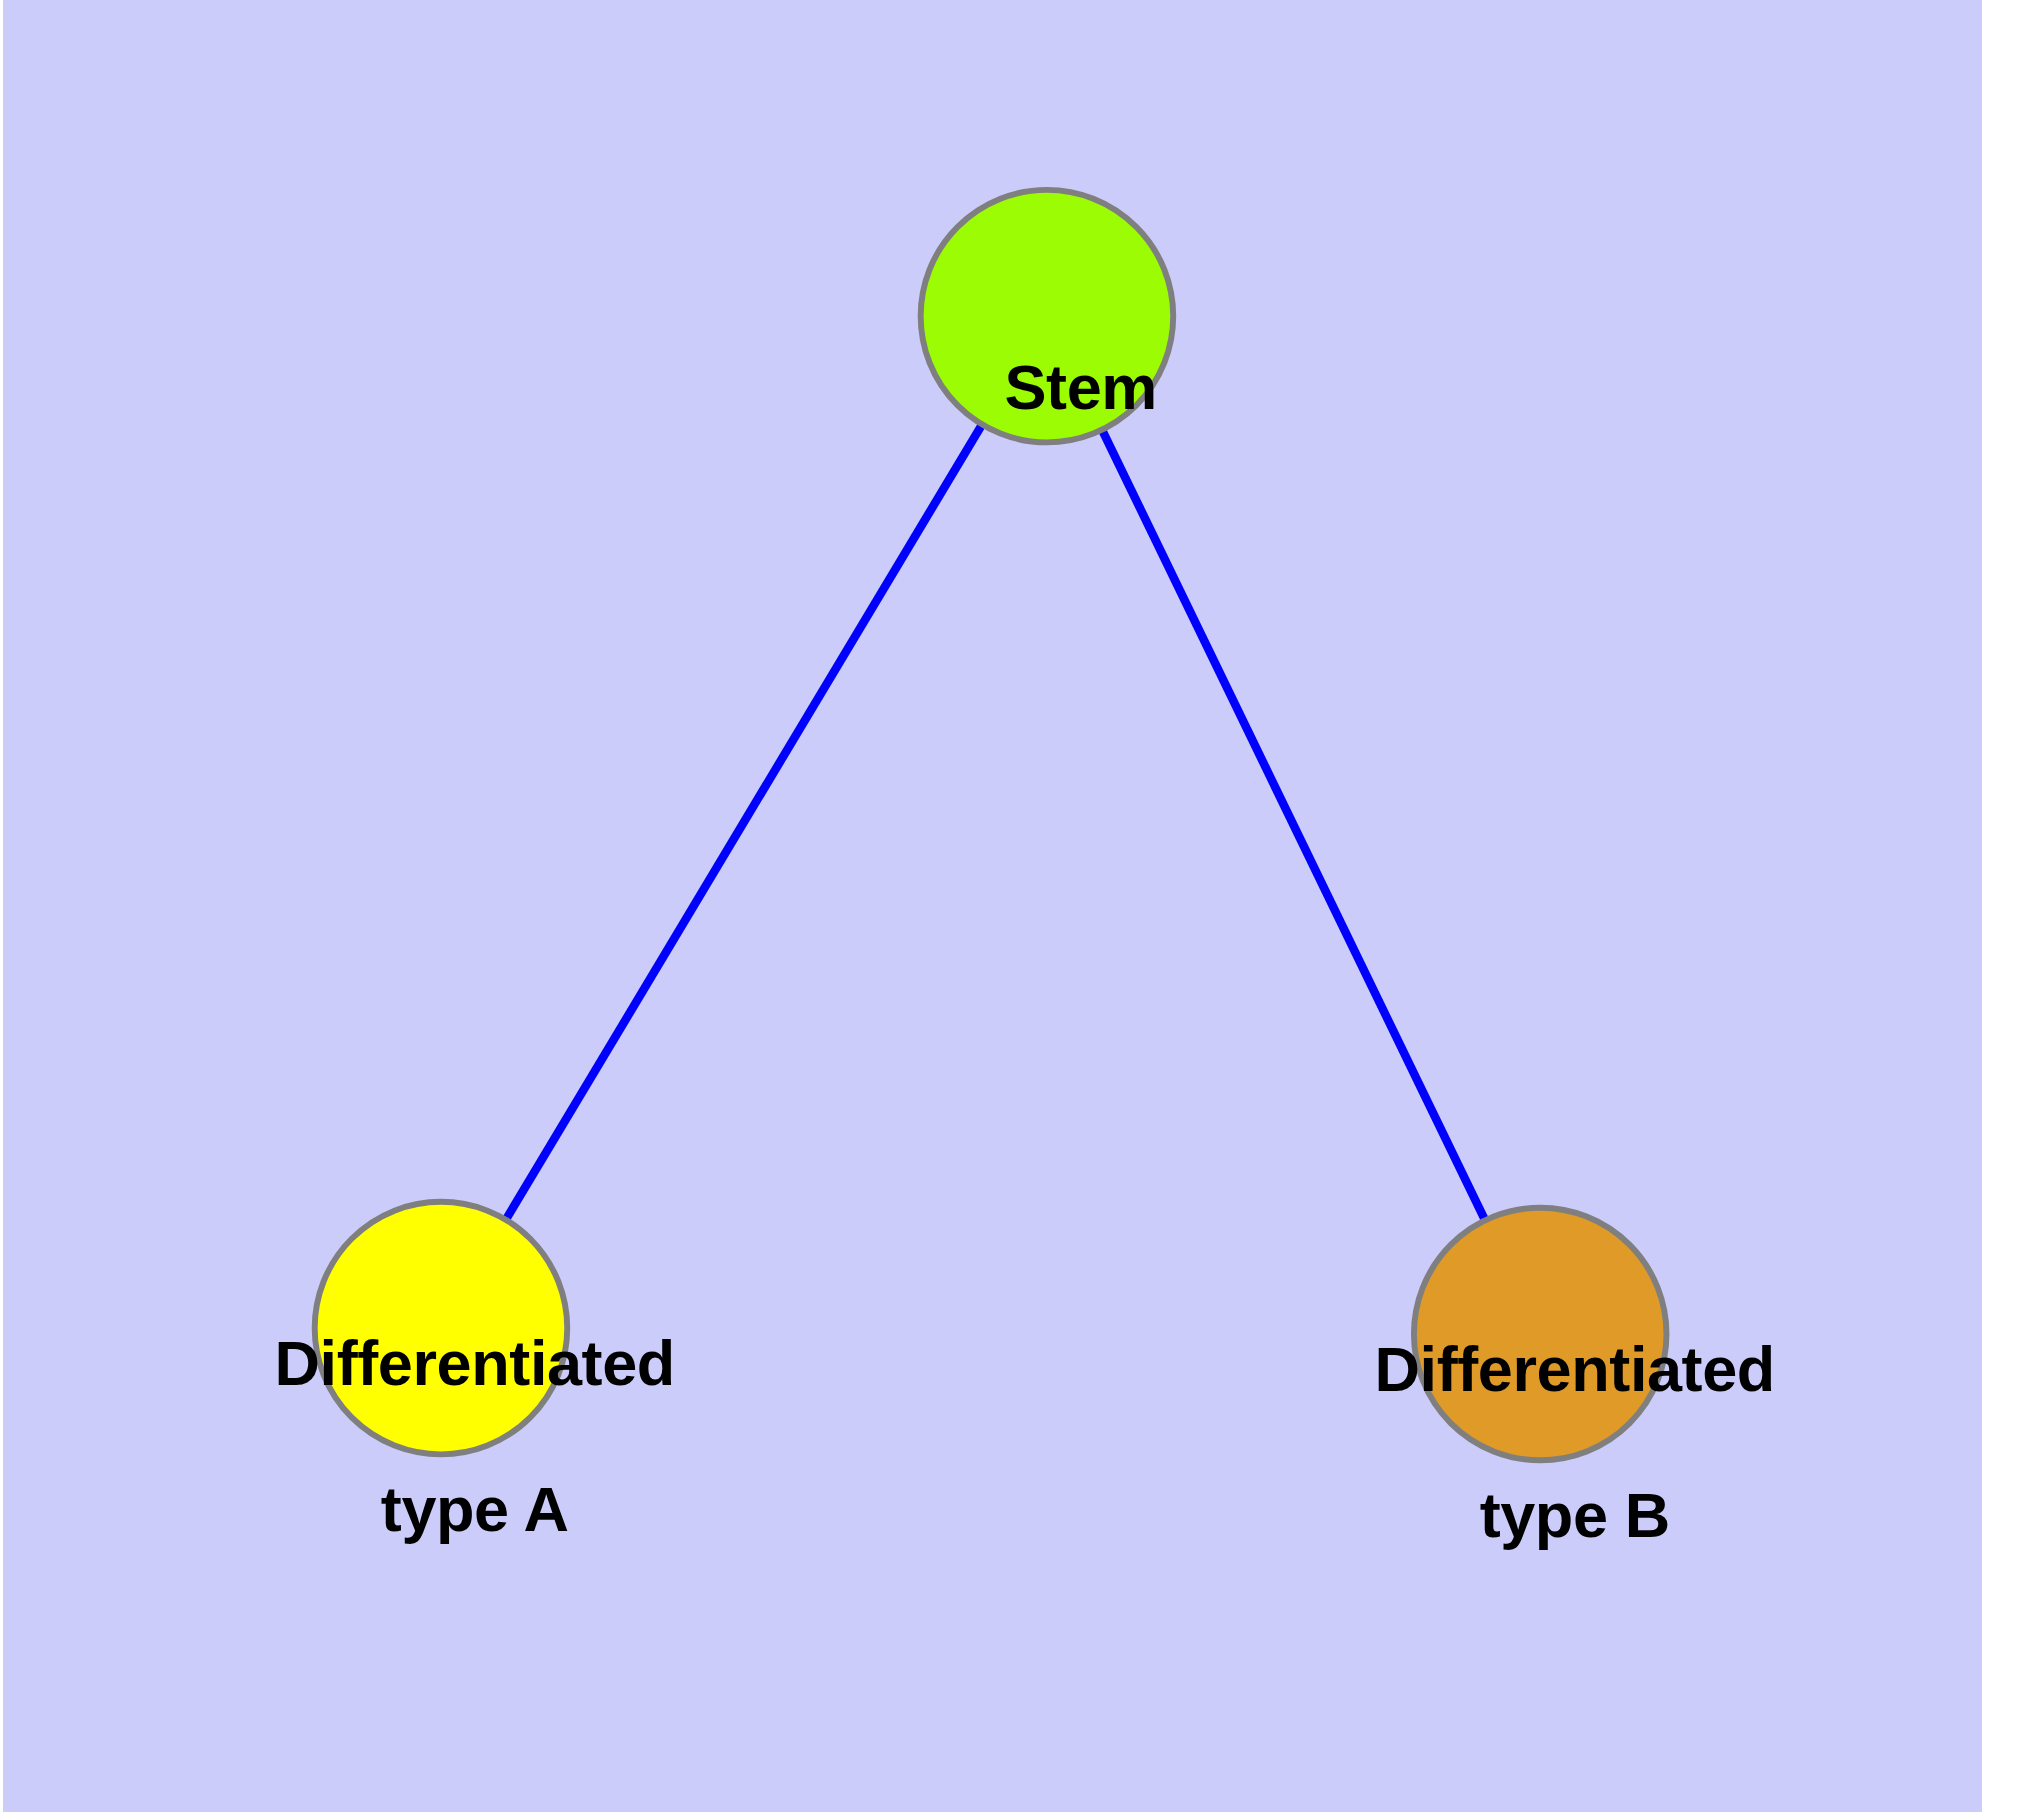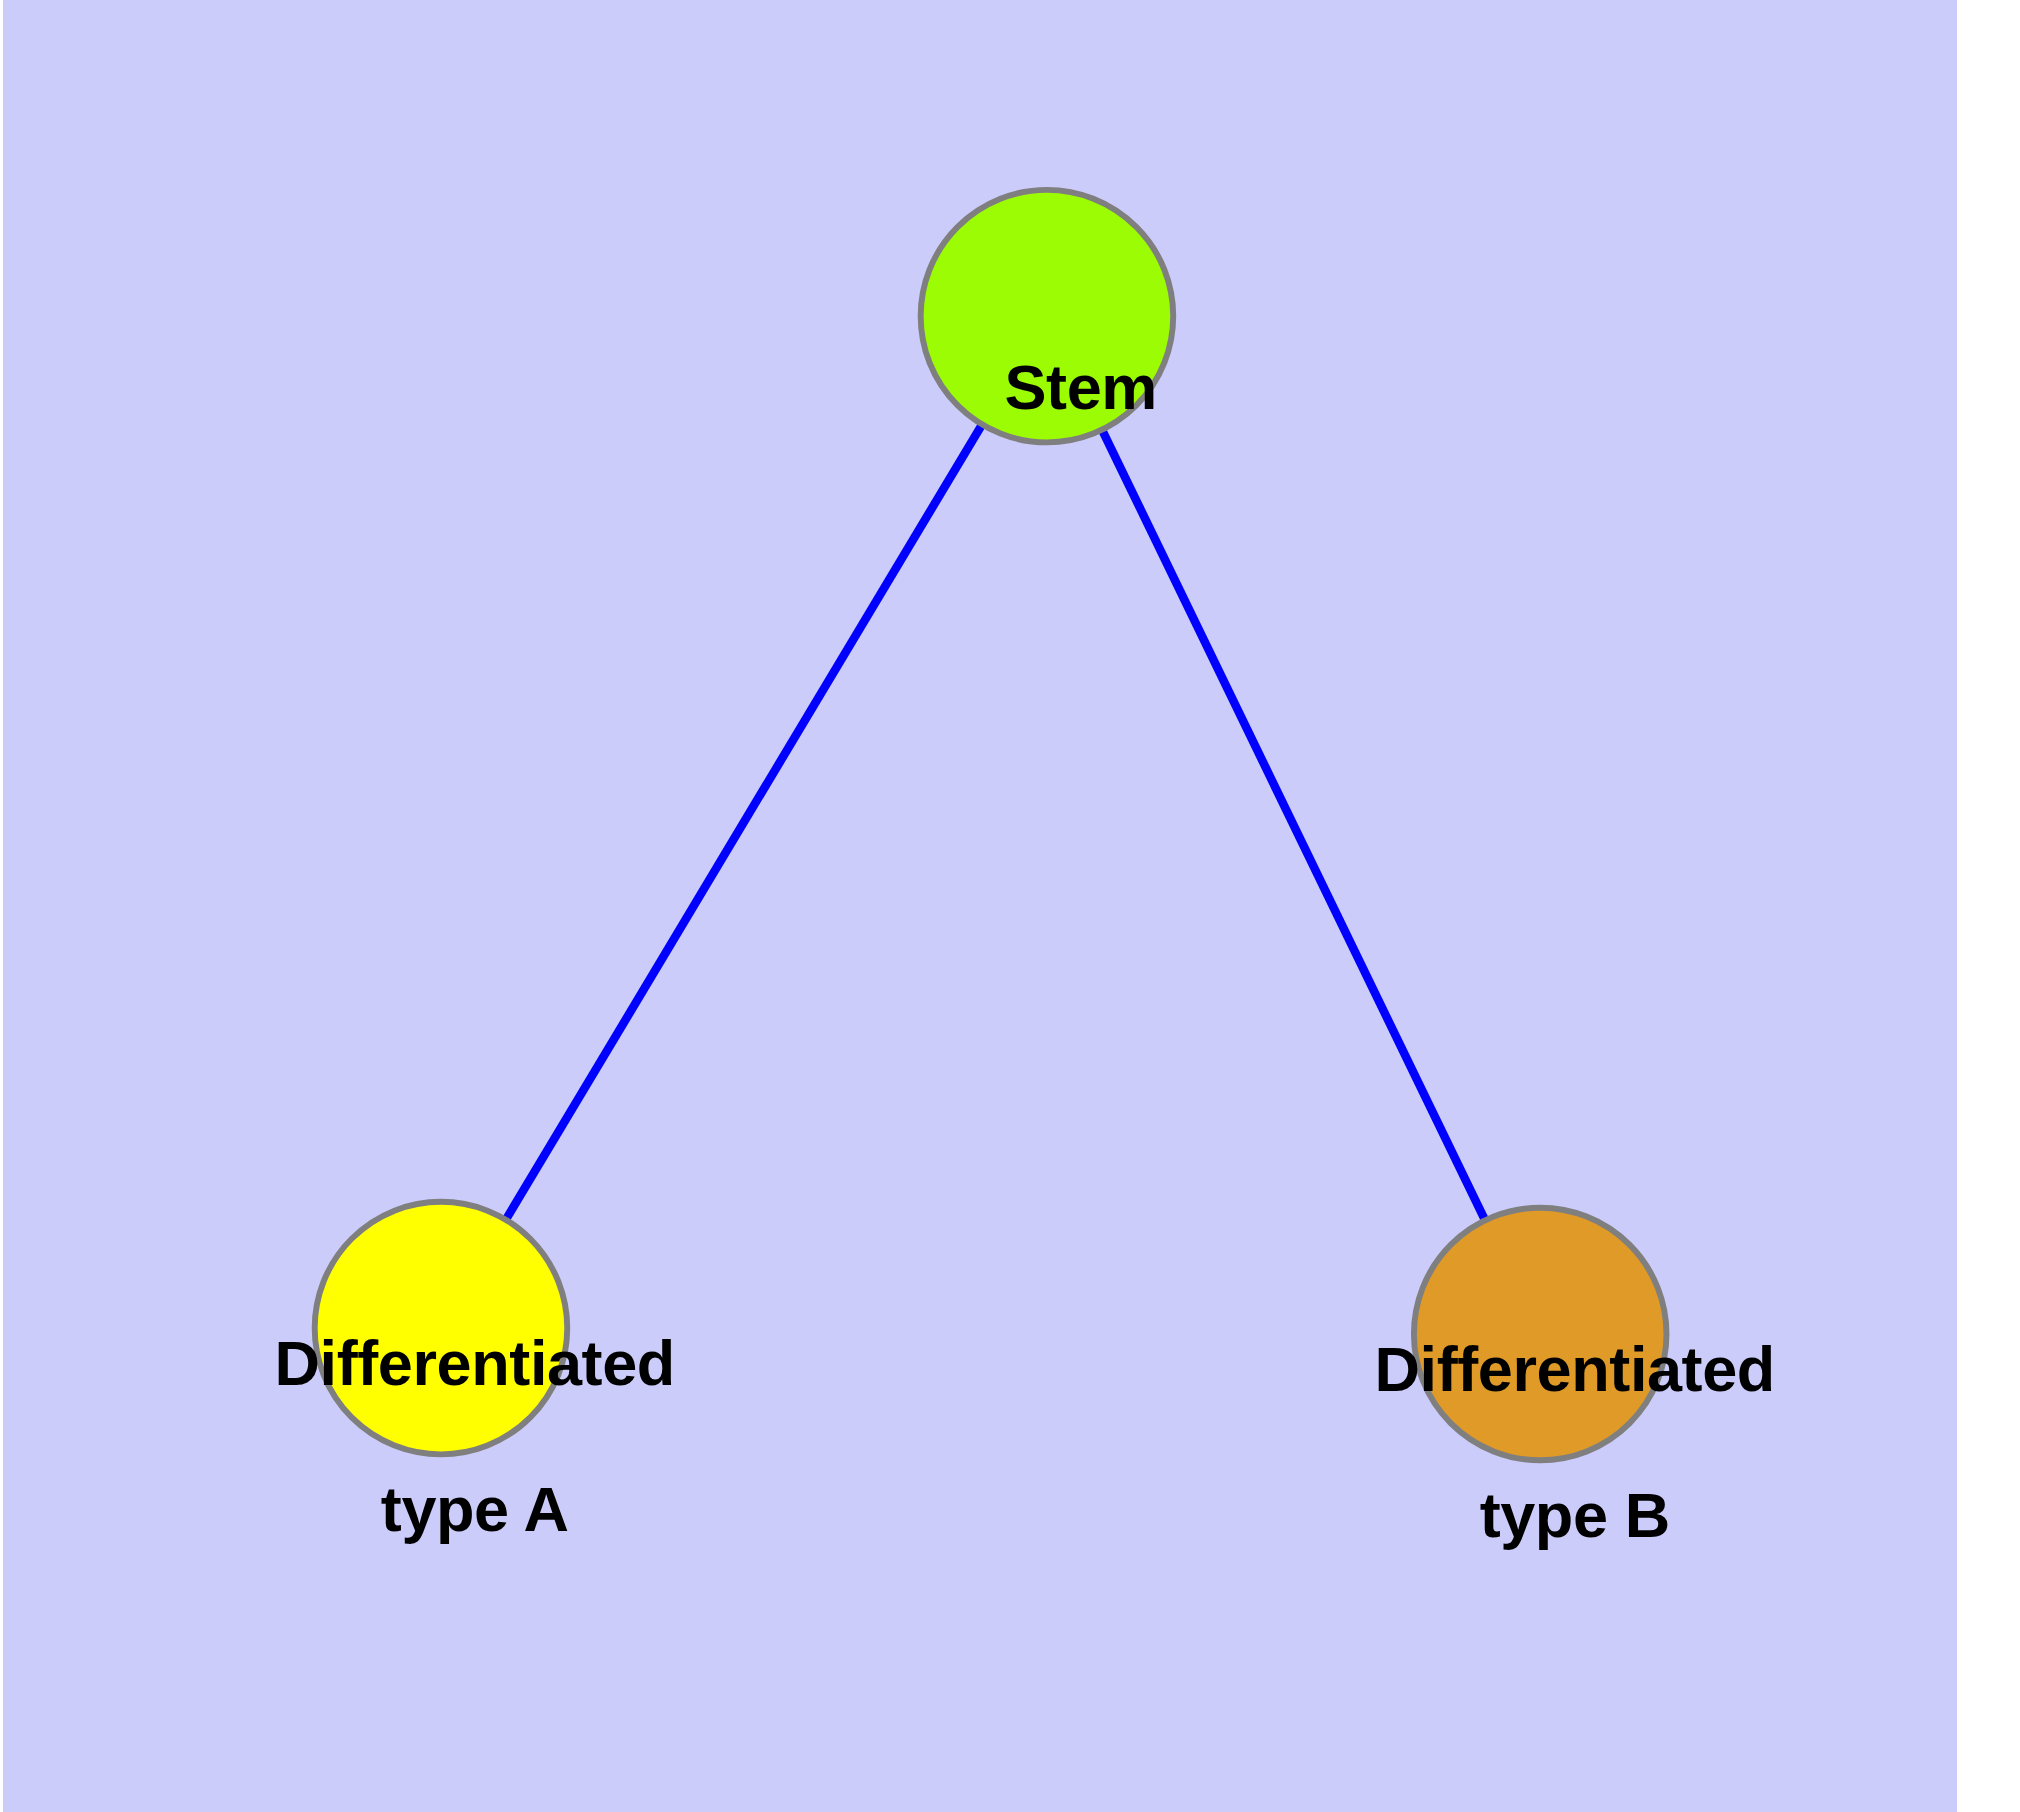--- a/index.html
+++ b/index.html
@@ -7,20 +7,21 @@
     padding: 0;
     background: #ffffff;
   }
   #canvas {
     position: relative;
     width: 1957px;
     height: 1812px;
     background: #ffffff;
     overflow: hidden;
     font-family: "Liberation Sans", sans-serif;
+    padding-left: 25px;
   }
   #plot-bg {
     position: absolute;
     left: 3.4px;
     top: 0px;
     width: 2017px;
     height: 1812px;
     background: #ccccfa;
   }
   svg#graph {

